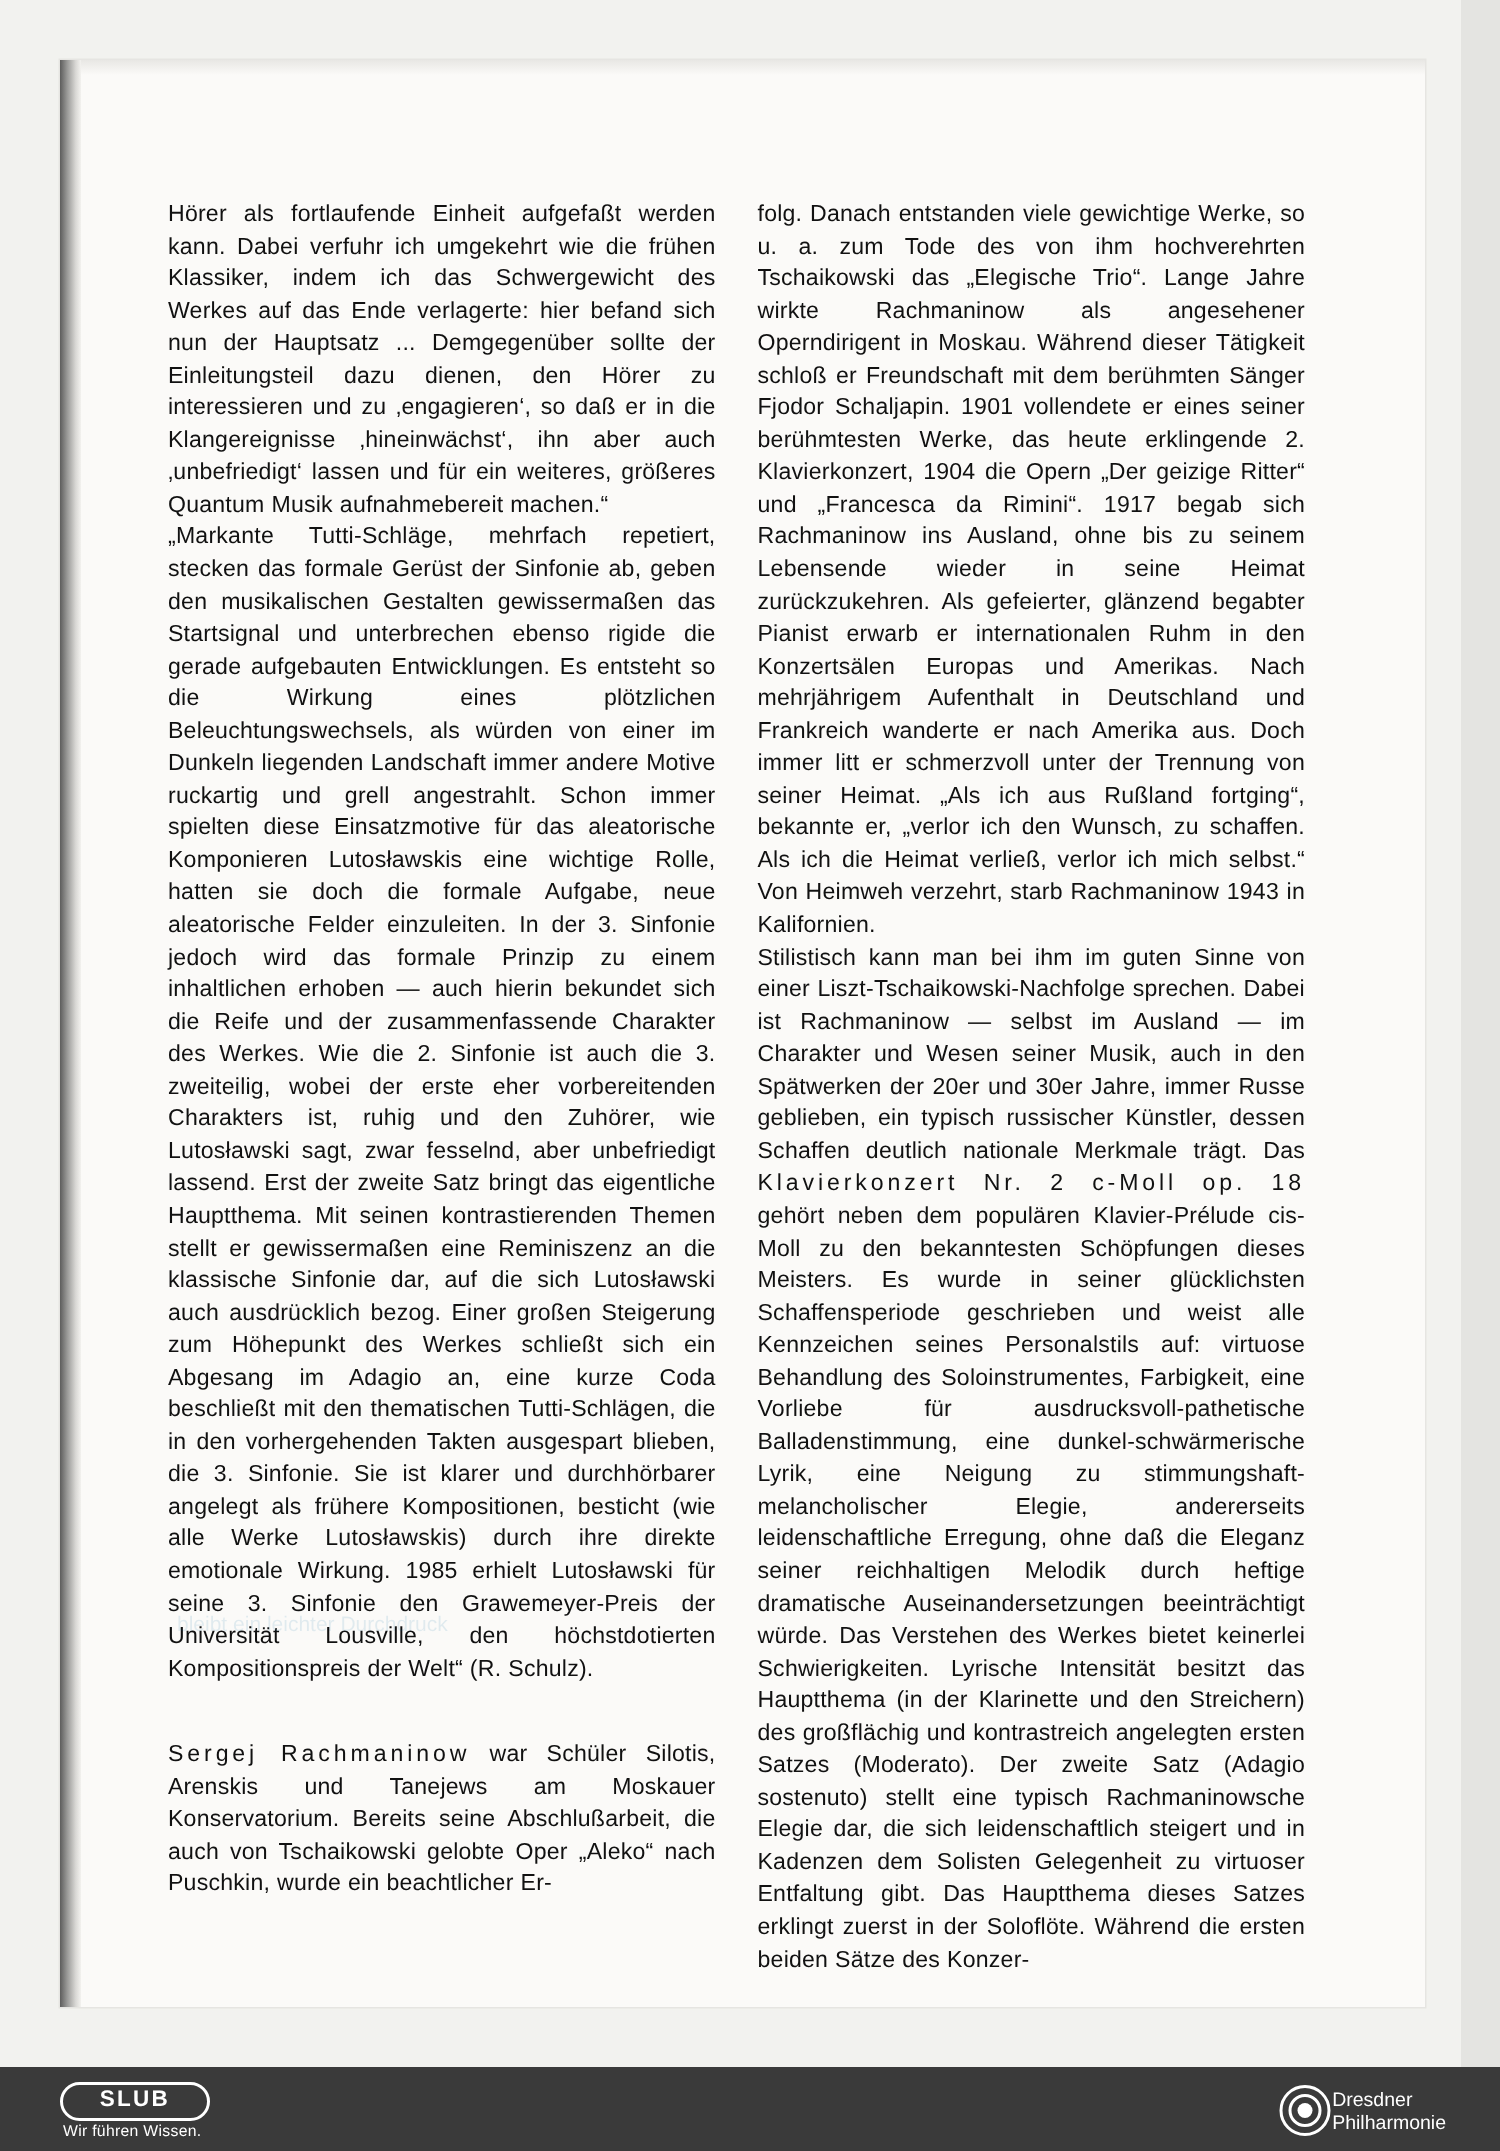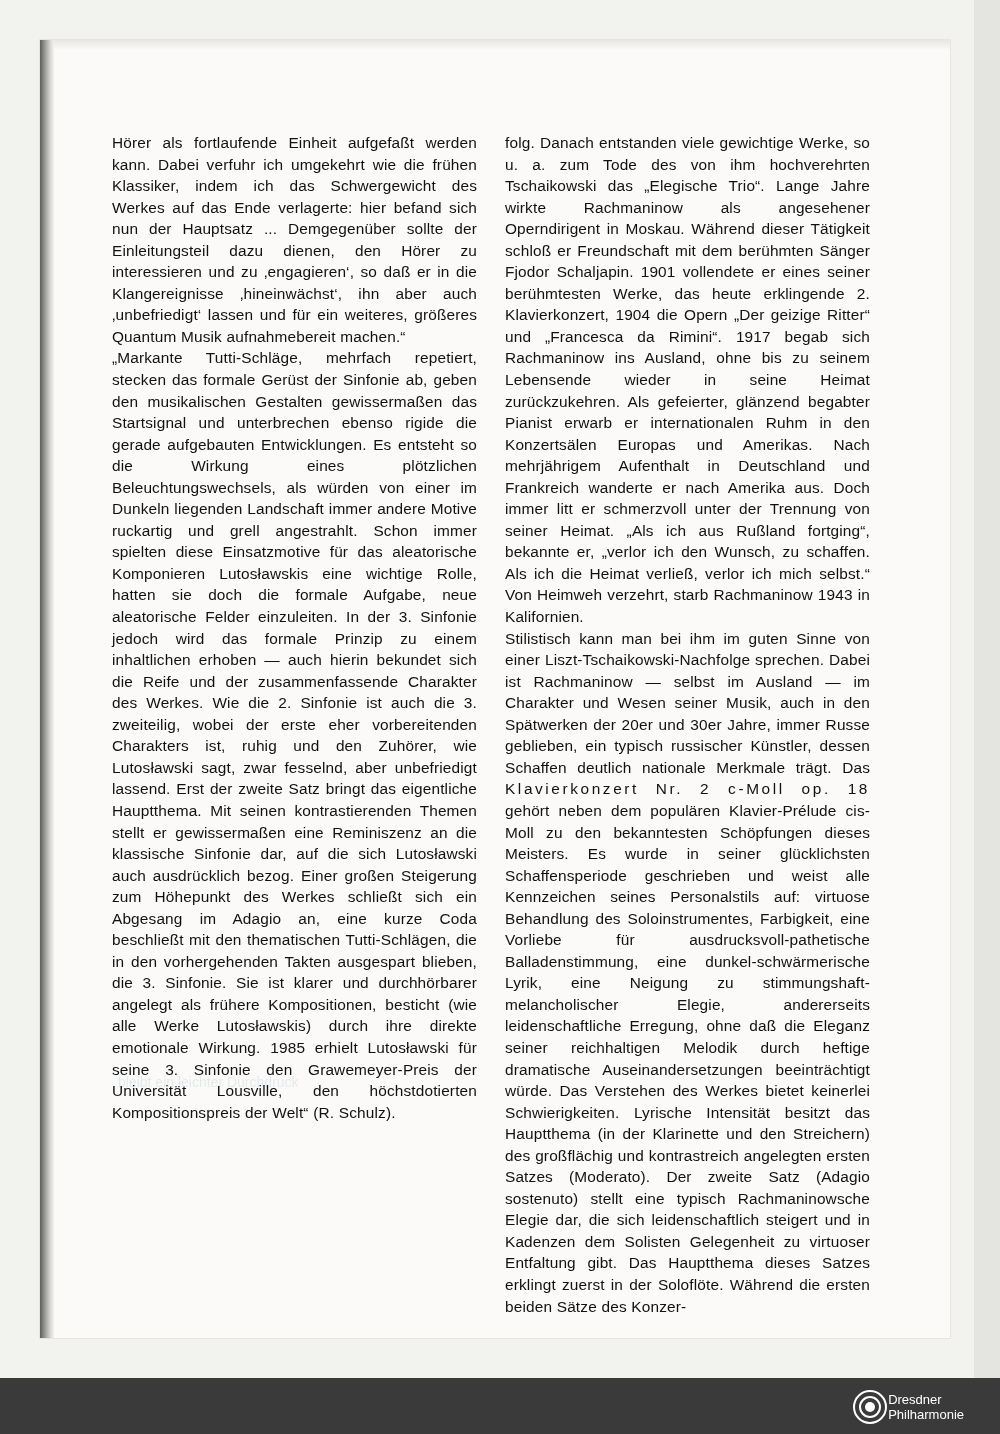--- a/index.html
+++ b/index.html
@@ -200,32 +200,38 @@
 <div id="right-strip"></div>
 <div id="page-sheet"></div>
 <div id="top-shade"></div>
 <div id="binding-shadow"></div>
 
 <div id="columns">
 
   <div class="col">
     <p>Hörer als fortlaufende Einheit aufgefaßt werden kann. Dabei verfuhr ich umgekehrt wie die frühen Klassiker, indem ich das Schwergewicht des Werkes auf das Ende verlagerte: hier befand sich nun der Hauptsatz ... Demgegenüber sollte der Einleitungsteil dazu dienen, den Hörer zu interessieren und zu ‚engagieren‘, so daß er in die Klangereignisse ‚hineinwächst‘, ihn aber auch ‚unbefriedigt‘ lassen und für ein weiteres, größeres Quantum Musik aufnahmebereit machen.“</p>
     <p>„Markante Tutti-Schläge, mehrfach repetiert, stecken das formale Gerüst der Sinfonie ab, geben den musikalischen Gestalten gewissermaßen das Startsignal und unterbrechen ebenso rigide die gerade aufgebauten Entwicklungen. Es entsteht so die Wirkung eines plötzlichen Beleuchtungswechsels, als würden von einer im Dunkeln liegenden Landschaft immer andere Motive ruckartig und grell angestrahlt. Schon immer spielten diese Einsatzmotive für das aleatorische Komponieren Lutosławskis eine wichtige Rolle, hatten sie doch die formale Aufgabe, neue aleatorische Felder einzuleiten. In der 3. Sinfonie jedoch wird das formale Prinzip zu einem inhaltlichen erhoben — auch hierin bekundet sich die Reife und der zusammenfassende Charakter des Werkes. Wie die 2. Sinfonie ist auch die 3. zweiteilig, wobei der erste eher vorbereitenden Charakters ist, ruhig und den Zuhörer, wie Lutosławski sagt, zwar fesselnd, aber unbefriedigt lassend. Erst der zweite Satz bringt das eigentliche Hauptthema. Mit seinen kontrastierenden Themen stellt er gewissermaßen eine Reminiszenz an die klassische Sinfonie dar, auf die sich Lutosławski auch ausdrücklich bezog. Einer großen Steigerung zum Höhepunkt des Werkes schließt sich ein Abgesang im Adagio an, eine kurze Coda beschließt mit den thematischen Tutti-Schlägen, die in den vorhergehenden Takten ausgespart blieben, die 3. Sinfonie. Sie ist klarer und durchhörbarer angelegt als frühere Kompositionen, besticht (wie alle Werke Lutosławskis) durch ihre direkte emotionale Wirkung. 1985 erhielt Lutosławski für seine 3. Sinfonie den Grawemeyer-Preis der Universität Lousville, den höchstdotierten Kompositionspreis der Welt“ (R. Schulz).</p>
+    <p class="gap-para"><span class="spaced">Sergej Rachmaninow</span><span> war Schüler Silotis, Arenskis und Tanejews am Moskauer Konservatorium. Bereits seine Abschlußarbeit, die auch von Tschaikowski gelobte Oper „Aleko“ nach Puschkin, wurde ein beachtlicher Er-</span></p>
   </div>
 
   <div class="col">
     <p>folg. Danach entstanden viele gewichtige Werke, so u. a. zum Tode des von ihm hochverehrten Tschaikowski das „Elegische Trio“. Lange Jahre wirkte Rachmaninow als angesehener Operndirigent in Moskau. Während dieser Tätigkeit schloß er Freundschaft mit dem berühmten Sänger Fjodor Schaljapin. 1901 vollendete er eines seiner berühmtesten Werke, das heute erklingende 2. Klavierkonzert, 1904 die Opern „Der geizige Ritter“ und „Francesca da Rimini“. 1917 begab sich Rachmaninow ins Ausland, ohne bis zu seinem Lebensende wieder in seine Heimat zurückzukehren. Als gefeierter, glänzend begabter Pianist erwarb er internationalen Ruhm in den Konzertsälen Europas und Amerikas. Nach mehrjährigem Aufenthalt in Deutschland und Frankreich wanderte er nach Amerika aus. Doch immer litt er schmerzvoll unter der Trennung von seiner Heimat. „Als ich aus Rußland fortging“, bekannte er, „verlor ich den Wunsch, zu schaffen. Als ich die Heimat verließ, verlor ich mich selbst.“ Von Heimweh verzehrt, starb Rachmaninow 1943 in Kalifornien.</p>
     <p><span>Stilistisch kann man bei ihm im guten Sinne von einer Liszt-Tschaikowski-Nachfolge sprechen. Dabei ist Rachmaninow — selbst im Ausland — im Charakter und Wesen seiner Musik, auch in den Spätwerken der 20er und 30er Jahre, immer Russe geblieben, ein typisch russischer Künstler, dessen Schaffen deutlich nationale Merkmale trägt. Das </span><span class="spaced">Klavierkonzert Nr. 2 c-Moll op. 18</span><span> gehört neben dem populären Klavier-Prélude cis-Moll zu den bekanntesten Schöpfungen dieses Meisters. Es wurde in seiner glücklichsten Schaffensperiode geschrieben und weist alle Kennzeichen seines Personalstils auf: virtuose Behandlung des Soloinstrumentes, Farbigkeit, eine Vorliebe für ausdrucksvoll-pathetische Balladenstimmung, eine dunkel-schwärmerische Lyrik, eine Neigung zu stimmungshaft-melancholischer Elegie, andererseits leidenschaftliche Erregung, ohne daß die Eleganz seiner reichhaltigen Melodik durch heftige dramatische Auseinandersetzungen beeinträchtigt würde. Das Verstehen des Werkes bietet keinerlei Schwierigkeiten. Lyrische Intensität besitzt das Hauptthema (in der Klarinette und den Streichern) des großflächig und kontrastreich angelegten ersten Satzes (Moderato). Der zweite Satz (Adagio sostenuto) stellt eine typisch Rachmaninowsche Elegie dar, die sich leidenschaftlich steigert und in Kadenzen dem Solisten Gelegenheit zu virtuoser Entfaltung gibt. Das Hauptthema dieses Satzes erklingt zuerst in der Soloflöte. Während die ersten beiden Sätze des Konzer-</span></p>
   </div>
 
 </div>
 
 <div id="ghost">bleibt ein leichter Durchdruck</div>
 
 <div id="footer">
+  <div id="slub-logo">
+    <div id="slub-badge"></div>
+    <div id="slub-word">SLUB</div>
+    <div id="slub-tag">Wir führen Wissen.</div>
+  </div>
   <div id="dp-logo">
     <div id="dp-mark">
       <div class="ring r1"></div>
       <div class="ring r2"></div>
       <div class="dot"></div>
     </div>
     <div id="dp-text">
       <div>Dresdner</div>
       <div>Philharmonie</div>
     </div>

